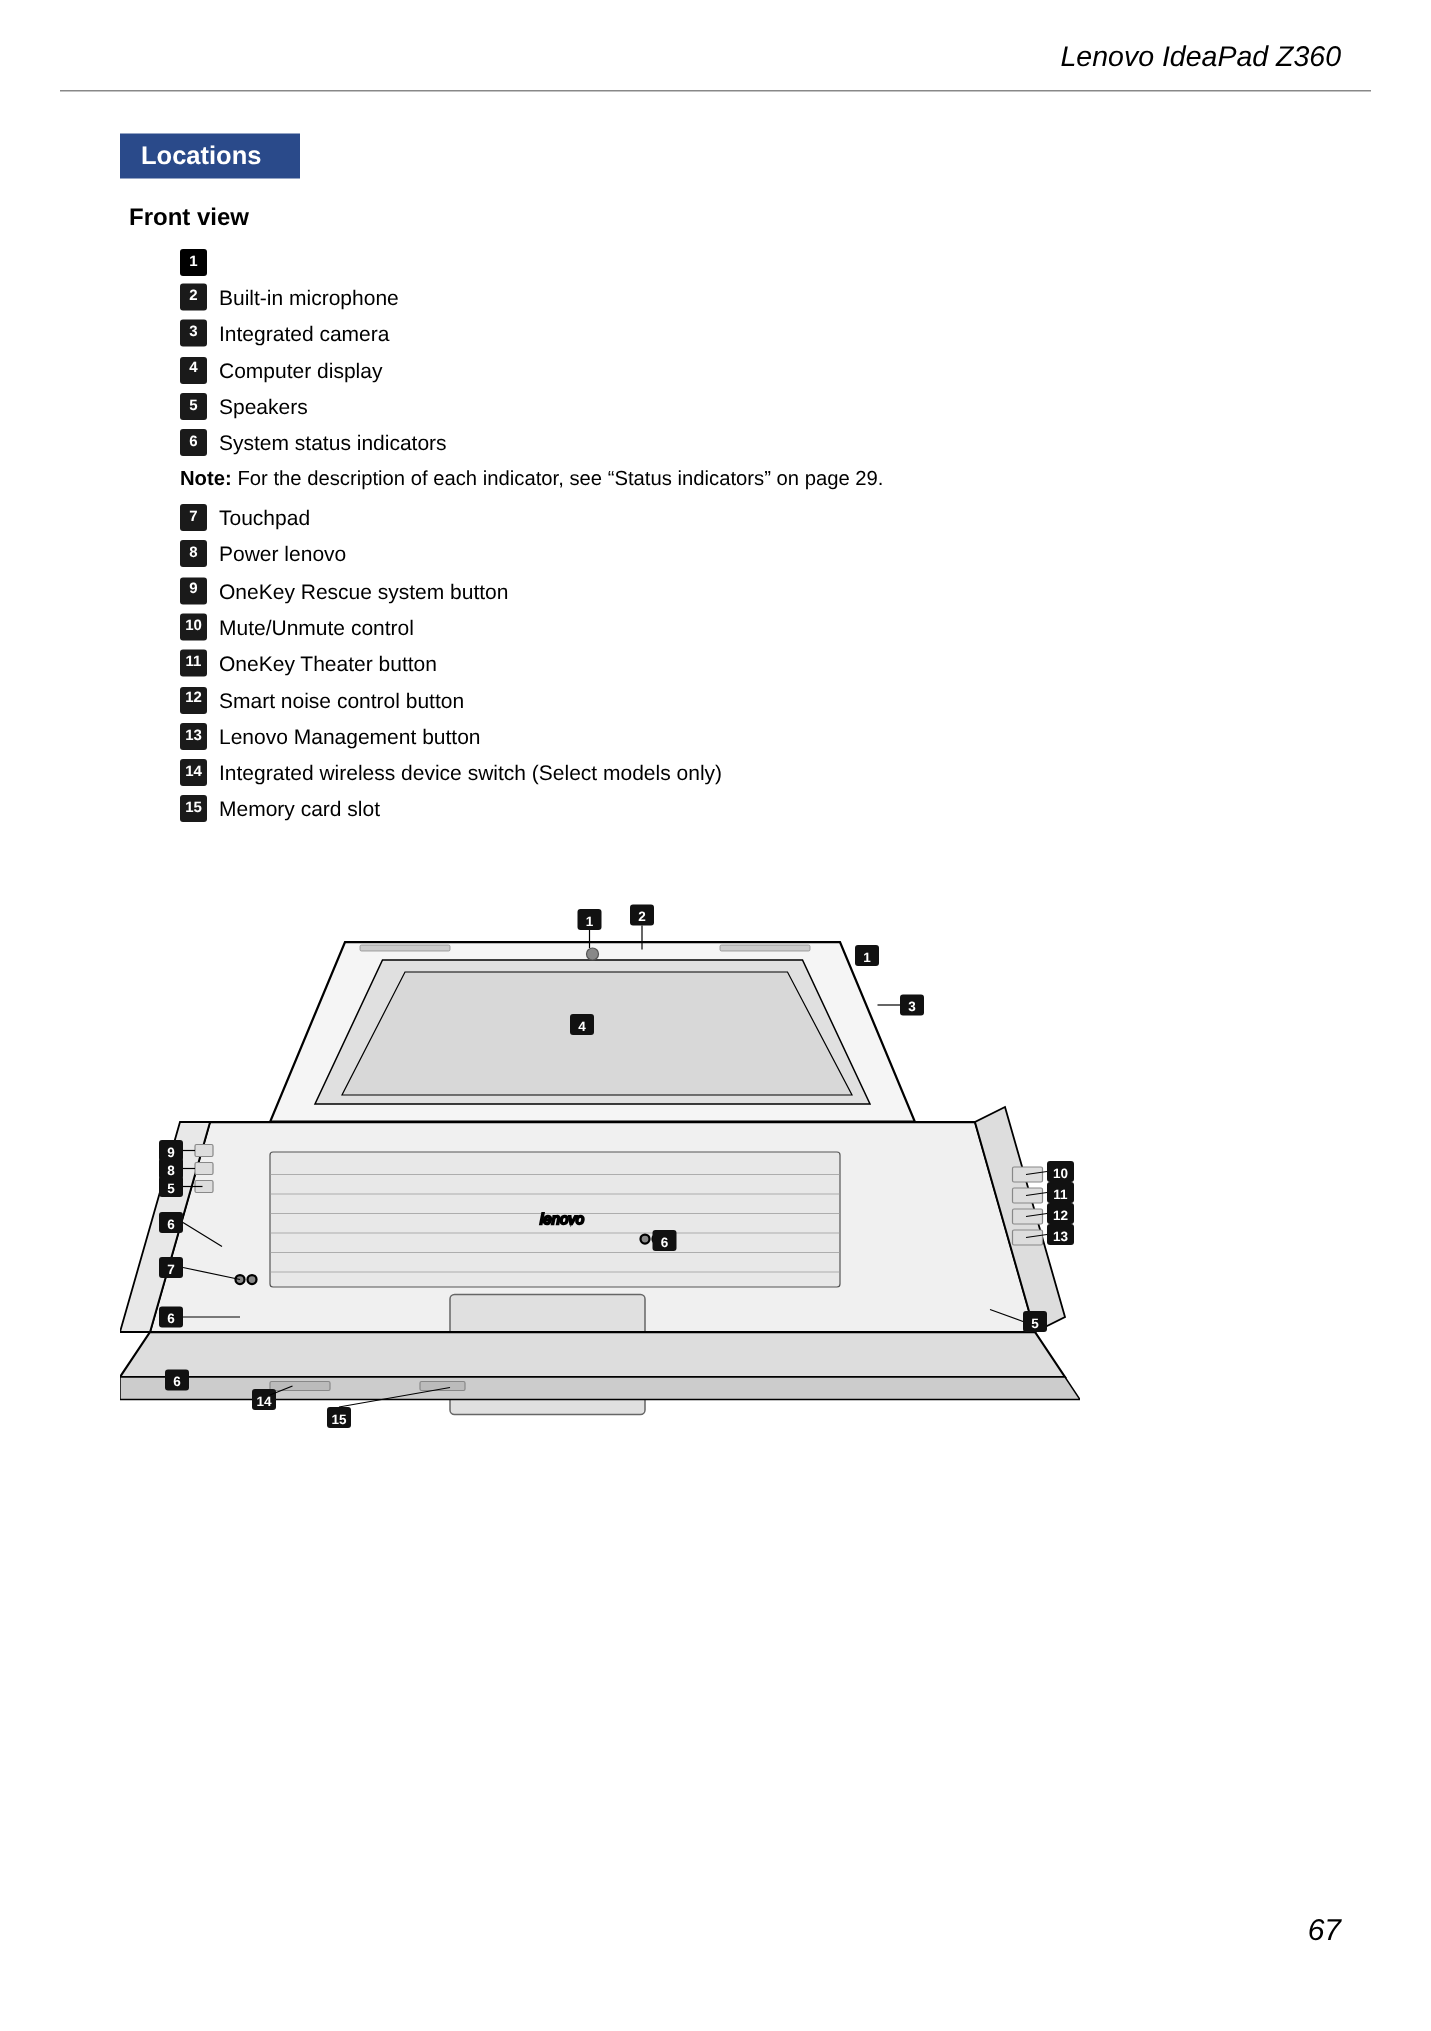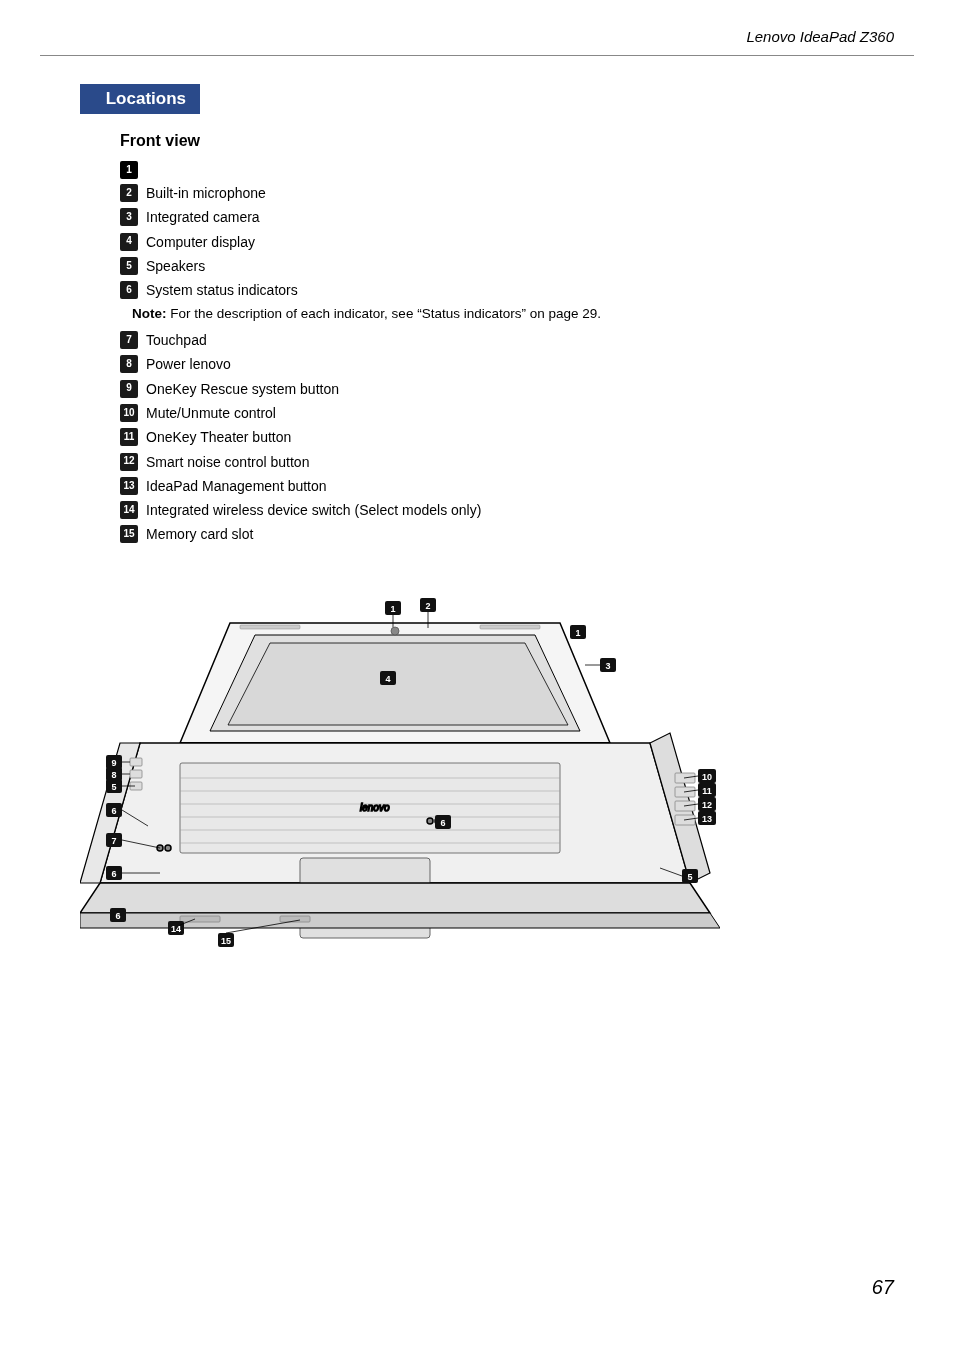--- a/index.html
+++ b/index.html
@@ -10,45 +10,44 @@
       font-family: Arial, Helvetica, sans-serif;
       font-size: 14px;
       color: #000000;
       position: relative;
     }
 
     .page-header {
       text-align: right;
       padding: 28px 60px 10px 60px;
       font-style: italic;
-      font-size: 15px;
+      font-size: 19px;
     }
 
     .divider-top {
       border: none;
       border-top: 1.5px solid #888;
       margin: 0 40px 0 40px;
     }
 
     .section-title-bar {
       background: #2a4a8a;
       color: #ffffff;
       font-size: 17px;
       font-weight: bold;
       padding: 5px 14px;
       margin: 18px 40px 0 40px;
       display: inline-block;
       min-width: 120px;
-      text-align: right;
     }
 
     .front-view-title {
       font-size: 16px;
       font-weight: bold;
-      margin: 18px 0 10px 120px;
+      margin: 18px 0 10px 86px;
     }
 
     .list-section {
       margin: 0 60px 0 120px;
     }
 
     .list-item {
       display: flex;
       align-items: flex-start;
       margin-bottom: 4px;
@@ -68,21 +67,21 @@
       border-radius: 2px;
       margin-right: 8px;
       padding: 0 3px;
       flex-shrink: 0;
       margin-top: 1px;
     }
 
     .badge-1 { background: #000; }
 
     .note-line {
-      margin: 4px 0 6px 12px;
+      margin: 4px 0 6px 0;
       font-size: 13.5px;
       line-height: 1.45;
     }
     .note-line strong { font-weight: bold; }
 
     .diagram-container {
       margin: 18px 40px 0 80px;
       position: relative;
       width: 620px;
       height: 430px;
@@ -178,21 +177,21 @@
     <span>OneKey Theater button</span>
   </div>
 
   <div class="list-item">
     <span class="badge">12</span>
     <span>Smart noise control button</span>
   </div>
 
   <div class="list-item">
     <span class="badge">13</span>
-    <span>IdeaPad Management button</span>
+    <span>Lenovo Management button</span>
   </div>
 
   <div class="list-item">
     <span class="badge">14</span>
     <span>Integrated wireless device switch (Select models only)</span>
   </div>
 
   <div class="list-item">
     <span class="badge">15</span>
     <span>Memory card slot</span>

